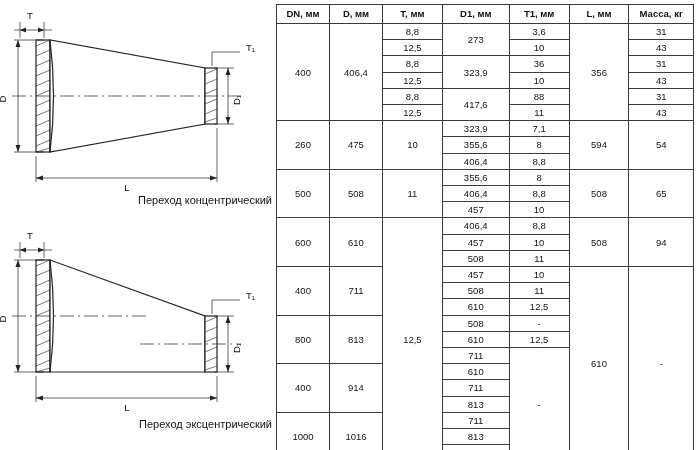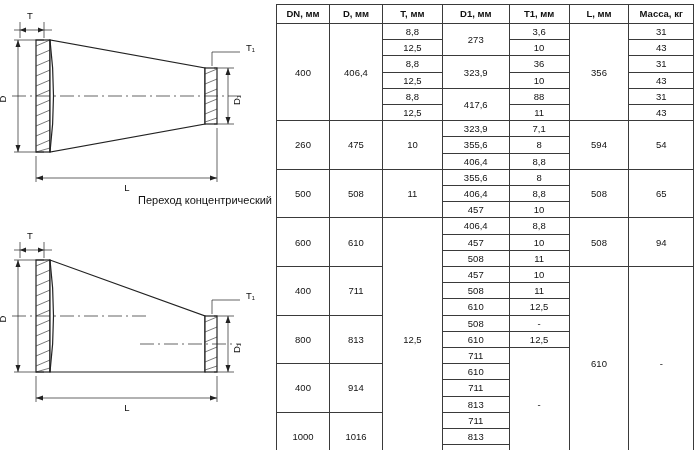--- a/index.html
+++ b/index.html
@@ -233,20 +233,21 @@
           </g>
         </g>
         <g font-family="Liberation Sans, sans-serif" font-size="9.5" fill="#111">
           <text x="6" y="87" transform="rotate(-90 6 87)" text-anchor="middle">D</text>
           <text x="240" y="116" transform="rotate(-90 240 116)" text-anchor="middle">D₁</text>
           <text x="127" y="179" text-anchor="middle">L</text>
           <text x="30" y="7" text-anchor="middle">T</text>
           <text x="246" y="67" text-anchor="start">T₁</text>
         </g>
       </svg>
+      <div class="fig-caption cap2">Переход эксцентрический</div>
     </div>
   </div>
 
   <div class="table-area">
     <table>
       <colgroup>
         <col class="c-dn">
           <col class="c-d">
           <col class="c-t">
           <col class="c-d1">

